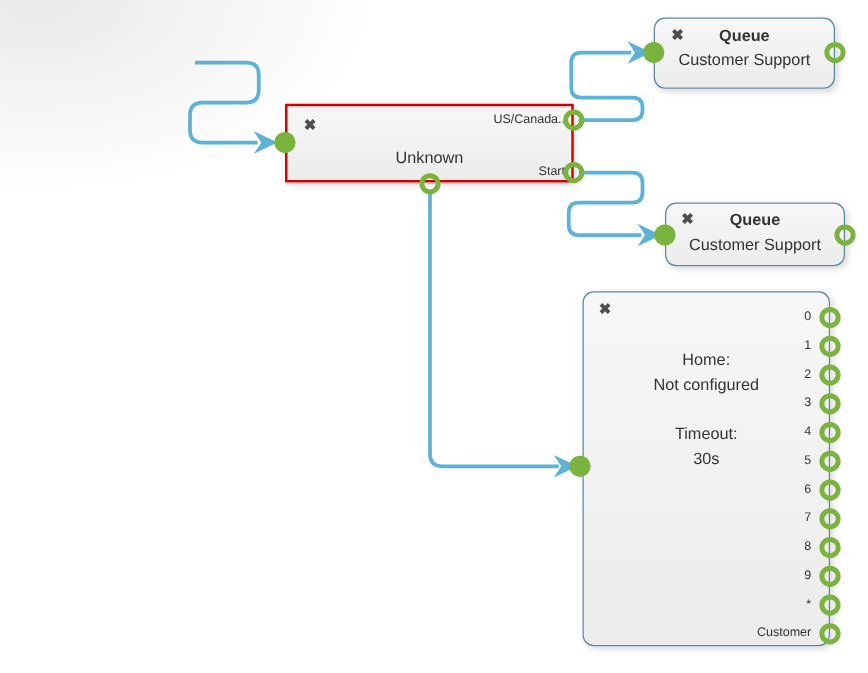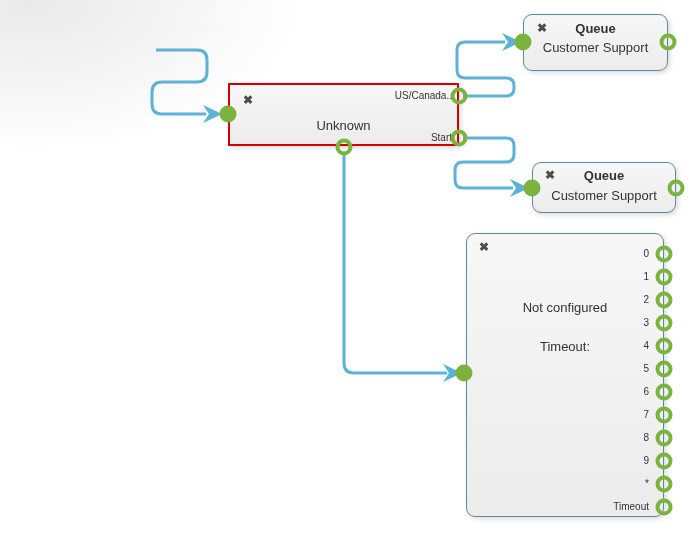--- a/index.html
+++ b/index.html
@@ -99,22 +99,24 @@
   <div class="node" style="left:532px;top:162px;width:144px;height:51px">
     <span class="close" style="left:12px;top:5px">✖</span>
     <div class="line title" style="top:3px">Queue</div>
     <div class="line" style="top:23px">Customer Support</div>
     <span class="port filled" style="left:-1px;top:25px"></span>
     <span class="port ring" style="left:143px;top:25px"></span>
   </div>
 
   <div class="node" style="left:466px;top:233px;width:198px;height:284px">
     <span class="close" style="left:12px;top:6px">✖</span>
+    <div class="line" style="top:44px">Home:</div>
     <div class="line" style="top:64px">Not configured</div>
     <div class="line" style="top:103px">Timeout:</div>
+    <div class="line" style="top:123px">30s</div>
 
     <span class="port filled" style="left:-3px;top:139px"></span>
 
     <span class="port-label" style="right:14px;top:12px">0</span>
     <span class="port ring" style="left:197px;top:20px"></span>
     <span class="port-label" style="right:14px;top:35px">1</span>
     <span class="port ring" style="left:197px;top:43px"></span>
     <span class="port-label" style="right:14px;top:58px">2</span>
     <span class="port ring" style="left:197px;top:66px"></span>
     <span class="port-label" style="right:14px;top:81px">3</span>
@@ -126,17 +128,17 @@
     <span class="port-label" style="right:14px;top:150px">6</span>
     <span class="port ring" style="left:197px;top:158px"></span>
     <span class="port-label" style="right:14px;top:173px">7</span>
     <span class="port ring" style="left:197px;top:181px"></span>
     <span class="port-label" style="right:14px;top:196px">8</span>
     <span class="port ring" style="left:197px;top:204px"></span>
     <span class="port-label" style="right:14px;top:219px">9</span>
     <span class="port ring" style="left:197px;top:227px"></span>
     <span class="port-label" style="right:14px;top:242px">*</span>
     <span class="port ring" style="left:197px;top:250px"></span>
-    <span class="port-label" style="right:14px;top:265px">Timeout</span>
+    <span class="port-label" style="right:14px;top:265px">Customer</span>
     <span class="port ring" style="left:197px;top:273px"></span>
   </div>
 
 </div>
 
 </body></html>

